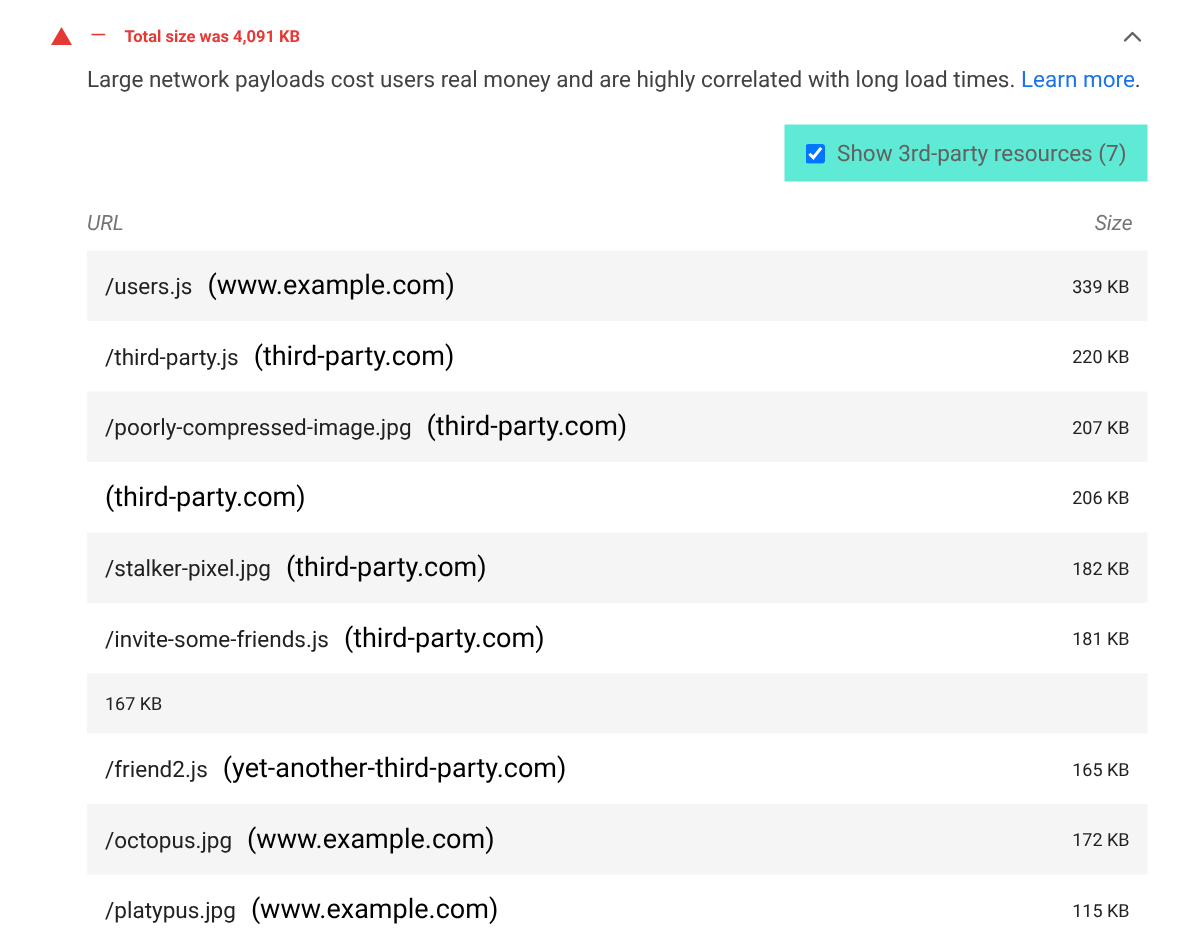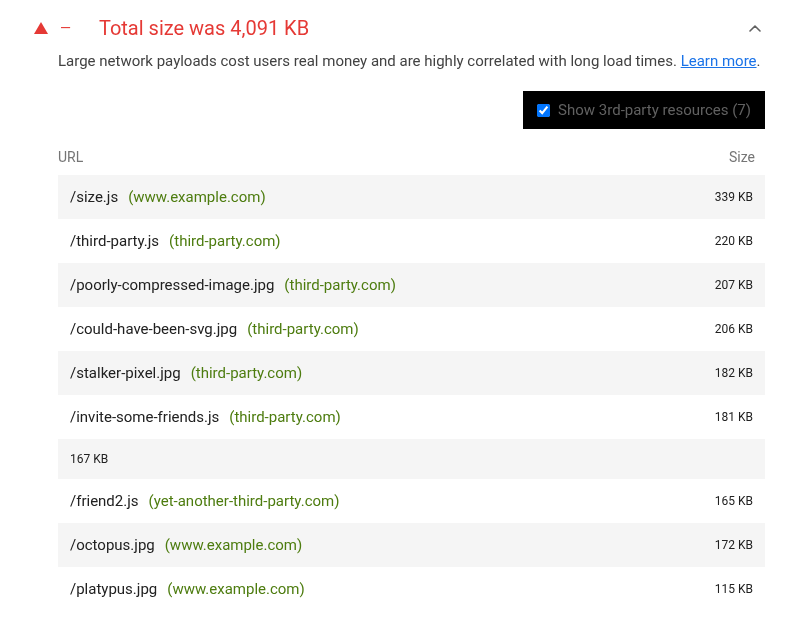--- a/index.html
+++ b/index.html
@@ -37,93 +37,92 @@
       color: #212121;
       font-size: 15px;
     }
     .audit-dash {
       color: #E53935;
       font-weight: 400;
       margin: 0 4px;
     }
     .audit-summary {
       color: #E53935;
-      font-weight: 400;
-      font-size: 20px;
-      margin-left: 16px;
+      font-weight: 700;
+      font-size: 11px;
     }
     .chevron {
       margin-left: auto;
       color: #616161;
       font-size: 12px;
       cursor: pointer;
       padding-right: 4px;
     }
     .audit-body {
       padding-left: 24px;
     }
     .description {
       color: #424242;
       font-size: 15px;
       line-height: 1.55;
       margin-bottom: 18px;
     }
     .learn-more {
       color: #1a73e8;
-      text-decoration: underline;
       cursor: pointer;
     }
     .third-party-row {
       display: flex;
       justify-content: flex-end;
       margin-bottom: 12px;
     }
     .third-party-toggle {
-      background: #000000;
+      background: #5eead4;
       color: #616161;
       padding: 10px 14px;
       font-size: 15px;
       display: flex;
       align-items: center;
       gap: 8px;
       cursor: pointer;
     }
     .third-party-toggle input {
       width: 13px;
       height: 13px;
       cursor: pointer;
     }
     .table-header {
       display: flex;
       justify-content: space-between;
       padding: 8px 10px 10px 0;
       color: #757575;
       font-size: 14px;
+      font-style: italic;
     }
     .table-row {
       display: flex;
       justify-content: space-between;
       align-items: center;
       padding: 13px 12px 13px 12px;
     }
     .table-row:nth-child(odd) {
       background: #f5f5f5;
     }
     .url-cell {
       display: flex;
       align-items: baseline;
       gap: 10px;
     }
     .url-path {
       color: #212121;
       font-size: 15px;
     }
     .url-host {
-      color: #4d7c0f;
-      font-size: 15px;
+      color: #000000;
+      font-size: 18px;
     }
     .size-cell {
       color: #212121;
       font-size: 12px;
     }
   </style>
 </head>
 <body>
 
 <div class="audit">
@@ -152,42 +151,41 @@
     </div>
 
     <div class="table-header">
       <span>URL</span>
       <span>Size</span>
     </div>
 
     <div id="table-body">
         <div class="table-row">
           <div class="url-cell">
-            <span class="url-path">/size.js</span>
+            <span class="url-path">/users.js</span>
             <span class="url-host">(www.example.com)</span>
           </div>
           <span class="size-cell">339 KB</span>
         </div>
         <div class="table-row">
           <div class="url-cell">
             <span class="url-path">/third-party.js</span>
             <span class="url-host">(third-party.com)</span>
           </div>
           <span class="size-cell">220 KB</span>
         </div>
         <div class="table-row">
           <div class="url-cell">
             <span class="url-path">/poorly-compressed-image.jpg</span>
             <span class="url-host">(third-party.com)</span>
           </div>
           <span class="size-cell">207 KB</span>
         </div>
         <div class="table-row">
           <div class="url-cell">
-            <span class="url-path">/could-have-been-svg.jpg</span>
             <span class="url-host">(third-party.com)</span>
           </div>
           <span class="size-cell">206 KB</span>
         </div>
         <div class="table-row">
           <div class="url-cell">
             <span class="url-path">/stalker-pixel.jpg</span>
             <span class="url-host">(third-party.com)</span>
           </div>
           <span class="size-cell">182 KB</span>

